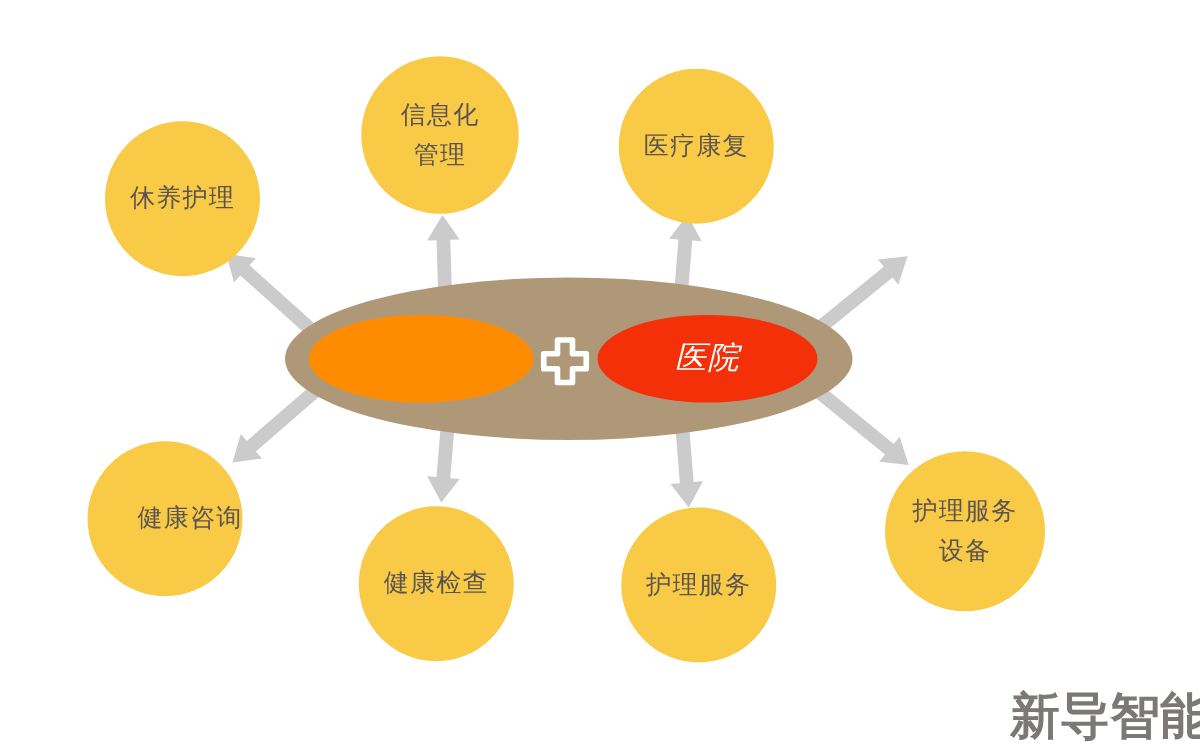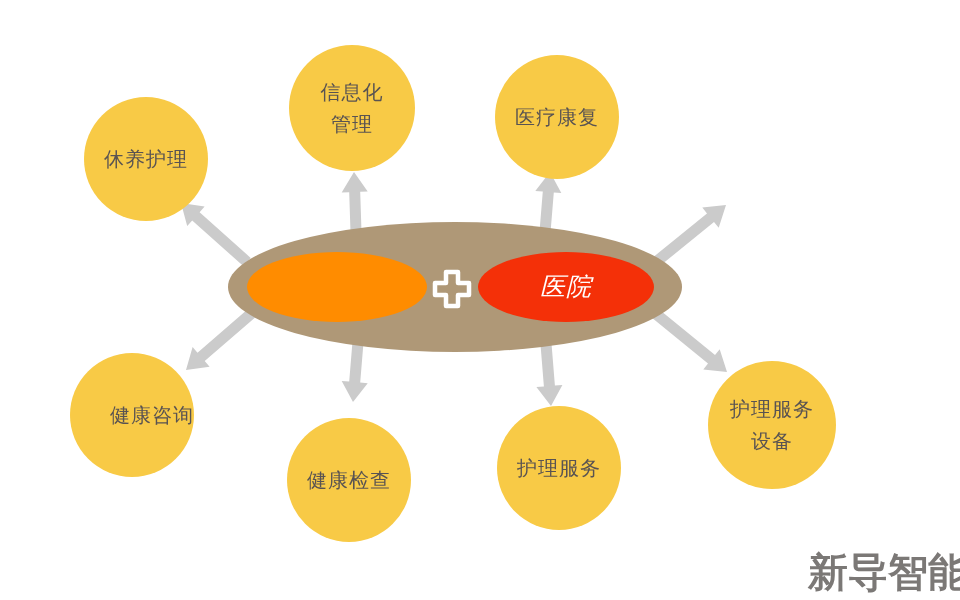--- a/index.html
+++ b/index.html
@@ -71,21 +71,21 @@
 
   <div class="node" style="left:708px;top:361px;width:128px;height:128px;">
     <span>护理服务</span>
     <span>设备</span>
   </div>
 
   <div class="node" style="left:497px;top:406px;width:124px;height:124px;">
     <span>护理服务</span>
   </div>
 
-  <div class="node" style="left:287px;top:418px;width:124px;height:124px;">
+  <div class="node" style="left:287px;top:405px;width:124px;height:124px;">
     <span>健康检查</span>
   </div>
 
   <div class="node" style="left:70px;top:353px;width:124px;height:124px;align-items:flex-end;">
     <span>健康咨询</span>
   </div>
 
   <div class="watermark">新导智能</div>
 
 </div>

